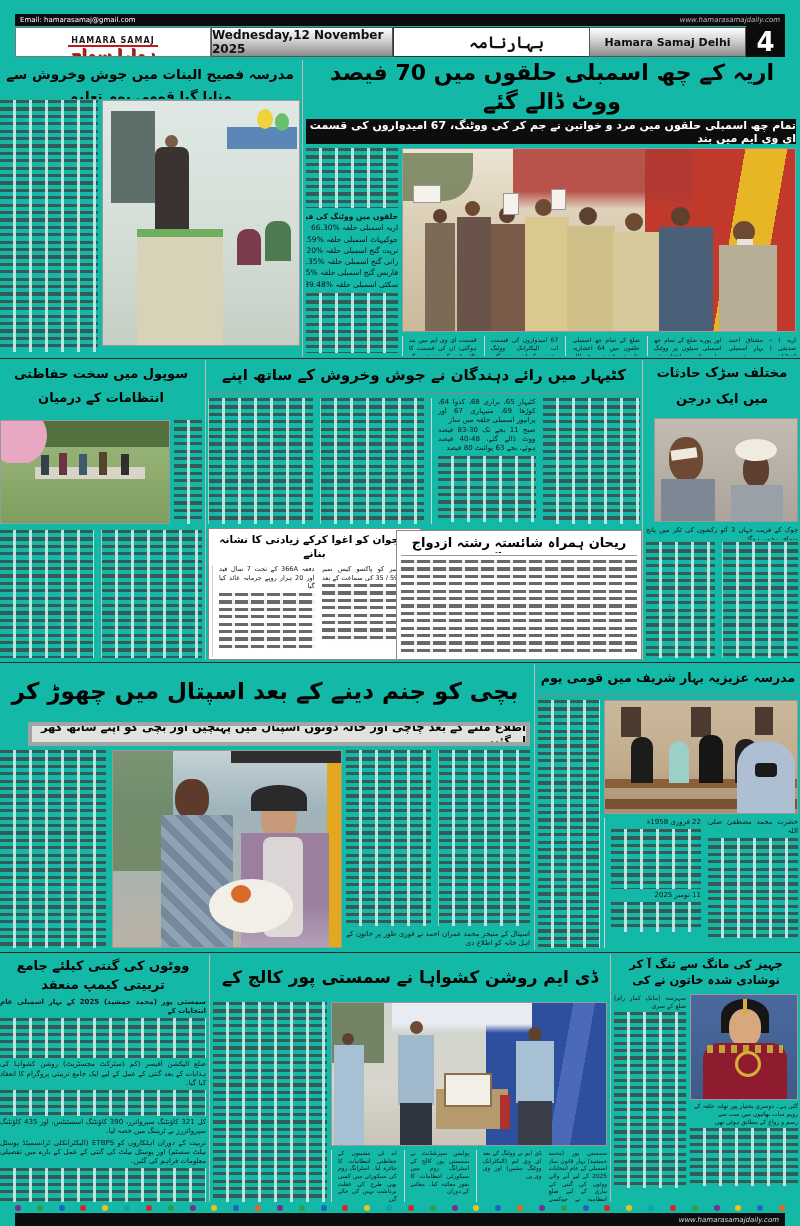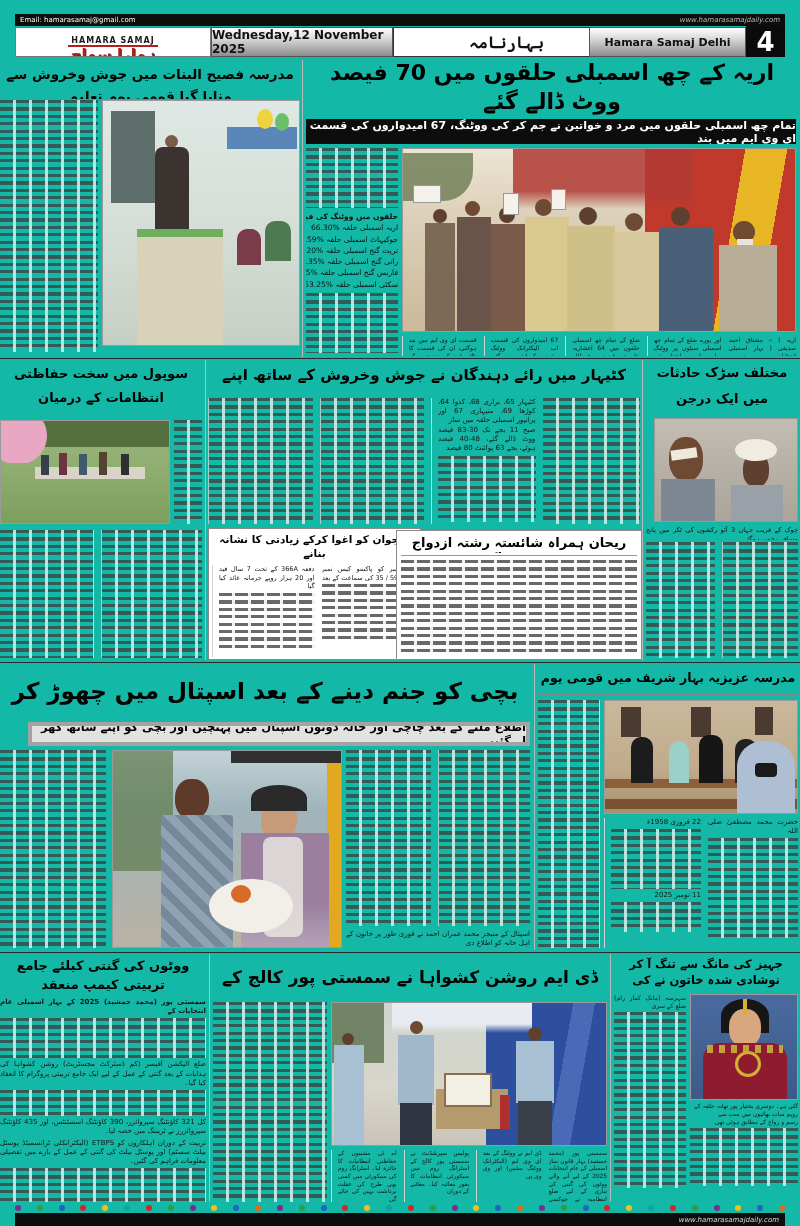--- a/index.html
+++ b/index.html
@@ -88,21 +88,21 @@
   <div class="abs subbar ur" style="left:306px;top:119px;width:490px;height:25px;font-size:11px;font-weight:bold;">تمام چھ اسمبلی حلقوں میں مرد و خواتین نے جم کر کی ووٹنگ، 67 امیدواروں کی قسمت ای وی ایم میں بند</div>
 
   <div class="abs" style="left:306px;top:148px;width:92px;height:206px;overflow:hidden;">
     <div class="g" style="height:60px;margin-bottom:3px;"></div>
     <div class="stat b">حلقوں میں ووٹنگ کی فیصد یہ رہی :-</div>
     <div class="stat">اریہ اسمبلی حلقہ %66.30</div>
     <div class="stat">جوکیہاٹ اسمبلی حلقہ %67.59</div>
     <div class="stat">نرپت گنج اسمبلی حلقہ %69.20</div>
     <div class="stat">رانی گنج اسمبلی حلقہ %69.35</div>
     <div class="stat">فاربس گنج اسمبلی حلقہ %64.45</div>
-    <div class="stat">سکٹی اسمبلی حلقہ %53.25</div>
+    <div class="stat">سکٹی اسمبلی حلقہ %39.48</div>
     <div class="g" style="height:60px;margin-top:3px;"></div>
   </div>
 
   <div class="ph" style="left:402px;top:148px;width:394px;height:184px;background:linear-gradient(180deg,#ece5d4 0%,#ddd1ba 35%,#cbb99a 100%);" title="queue of male voters holding ID cards under red and yellow canopy">
     <div class="sh" style="right:0;top:0;width:150px;height:184px;background:linear-gradient(100deg,#c0392b 0 55%,#e8b525 55% 78%,#c0392b 78%);"></div>
     <div class="sh" style="left:110px;top:0;width:180px;height:60px;background:linear-gradient(180deg,#b03a34 0 70%,transparent);opacity:.85;"></div>
     <div class="sh" style="left:0;top:4px;width:70px;height:48px;background:#6b7a52;border-radius:0 0 30px 0;opacity:.8;"></div>
     <div class="sh" style="left:30px;top:60px;width:14px;height:14px;border-radius:50%;background:#5e4030;"></div>
     <div class="sh" style="left:22px;top:74px;width:30px;height:110px;background:#7d6a56;"></div>
     <div class="sh" style="left:62px;top:52px;width:15px;height:15px;border-radius:50%;background:#6e4a33;"></div>

